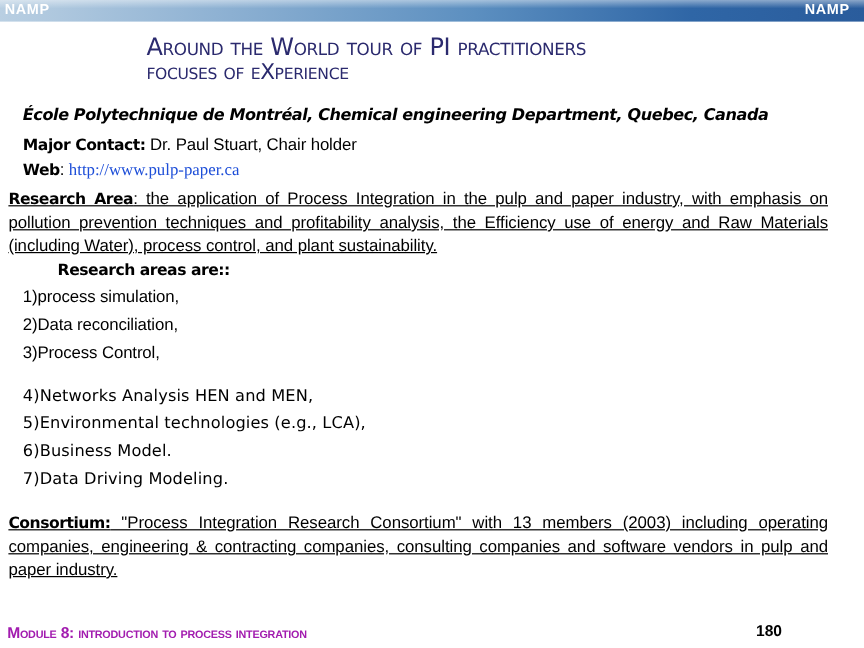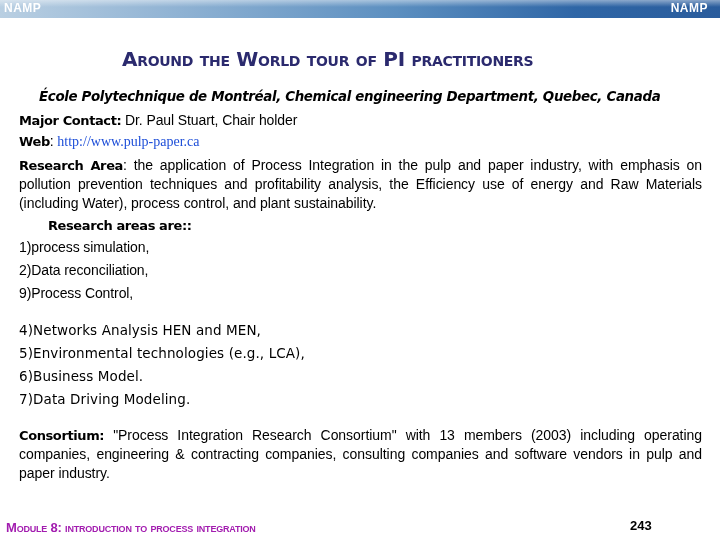--- a/index.html
+++ b/index.html
@@ -38,43 +38,41 @@
     z-index: 2;
   }
   .topbar .left { left: 4px; text-align: center; }
   .topbar .right { right: 12px; }
 
   .title {
     position: absolute;
     left: 122px;
     top: 28px;
     font-family: "DejaVu Sans", sans-serif;
-    font-weight: bold;
+    font-weight: normal;
     font-variant: small-caps;
     font-size: 19px;
     line-height: 22px;
     color: #2b2a6e;
     letter-spacing: -0.3px;
     transform: scaleX(1.0);
     transform-origin: left;
-    margin-top: 20px;
   }
   .title div { white-space: nowrap; }
   .title .l1 { font-size: 20px; }
   .title .l2 { font-size: 18px; margin-top: 0px; }
   .inst {
     position: absolute;
     left: 19px; top: 89px;
     font-family: "DejaVu Sans", sans-serif;
     font-style: italic;
     font-weight: bold;
     font-size: 13.4px;
     letter-spacing: -0.35px;
     white-space: nowrap;
-    margin-left: 20px;
   }
   .line {
     position: absolute;
     left: 19px;
     font-family: "DejaVu Sans", sans-serif;
     font-size: 13px;
     white-space: nowrap;
     letter-spacing: -0.4px;
   }
   .line b { font-weight: bold; }
@@ -84,27 +82,28 @@
     letter-spacing: -0.1px;
   }
   .url {
     font-family: "Liberation Serif", serif;
     color: #1d4ed8;
     font-size: 14px;
     letter-spacing: 0;
   }
   .para {
     position: absolute;
-    left: 19px;
+    left: 7px;
     width: 683px;
     font-family: "Liberation Sans", sans-serif;
     font-size: 14px;
     line-height: 19px;
     text-align: justify;
     letter-spacing: -0.05px;
+    text-decoration: underline;
   }
   .para b {
     font-family: "DejaVu Sans", sans-serif;
     font-size: 13px;
     letter-spacing: -0.4px;
   }
   .wide {
     position: absolute;
     left: 19px;
     font-family: "DejaVu Sans", sans-serif;
@@ -138,20 +137,21 @@
 </head>
 <body>
 
 <div class="topbar">
   <span class="left">NAMP</span>
   <span class="right">NAMP</span>
 </div>
 
 <div class="title">
   <div class="l1">Around the World tour of PI practitioners</div>
+  <div class="l2">focuses of eXperience</div>
 </div>
 
 <div class="inst">École Polytechnique de Montréal, Chemical engineering Department, Quebec, Canada</div>
 
 <div class="line" style="top:112px;">
   <b>Major Contact:</b>
   <span class="narrow">Dr. Paul Stuart, Chair holder</span>
 </div>
 
 <div class="line" style="top:133px;">
@@ -162,25 +162,25 @@
 <div class="para" style="top:156px;">
   <b>Research Area</b><span>: the application of Process Integration in the pulp and paper industry, with emphasis on pollution prevention techniques and profitability analysis, the Efficiency use of energy and Raw Materials (including Water), process control, and plant sustainability.</span>
 </div>
 
 <div class="line" style="top:218px;margin-left:29px;">
   <b>Research areas are::</b>
 </div>
 
 <div class="line narrow" style="top:239px;">1)process simulation,</div>
 <div class="line narrow" style="top:262px;">2)Data reconciliation,</div>
-<div class="line narrow" style="top:285px;">9)Process Control,</div>
+<div class="line narrow" style="top:285px;">3)Process Control,</div>
 
 <div class="wide" style="top:310px;">4)Networks Analysis HEN and MEN,</div>
 <div class="wide" style="top:333px;">5)Environmental technologies (e.g., LCA),</div>
 <div class="wide" style="top:356px;">6)Business Model.</div>
 <div class="wide" style="top:379px;">7)Data Driving Modeling.</div>
 
 <div class="para" style="top:426px;">
   <b>Consortium:</b><span> "Process Integration Research Consortium" with 13 members (2003) including operating companies, engineering &amp; contracting companies, consulting companies and software vendors in pulp and paper industry.</span>
 </div>
 
 <div class="footer-left">Module 8: introduction to process integration</div>
-<div class="footer-right">243</div>
+<div class="footer-right">180</div>
 
 </body></html>

